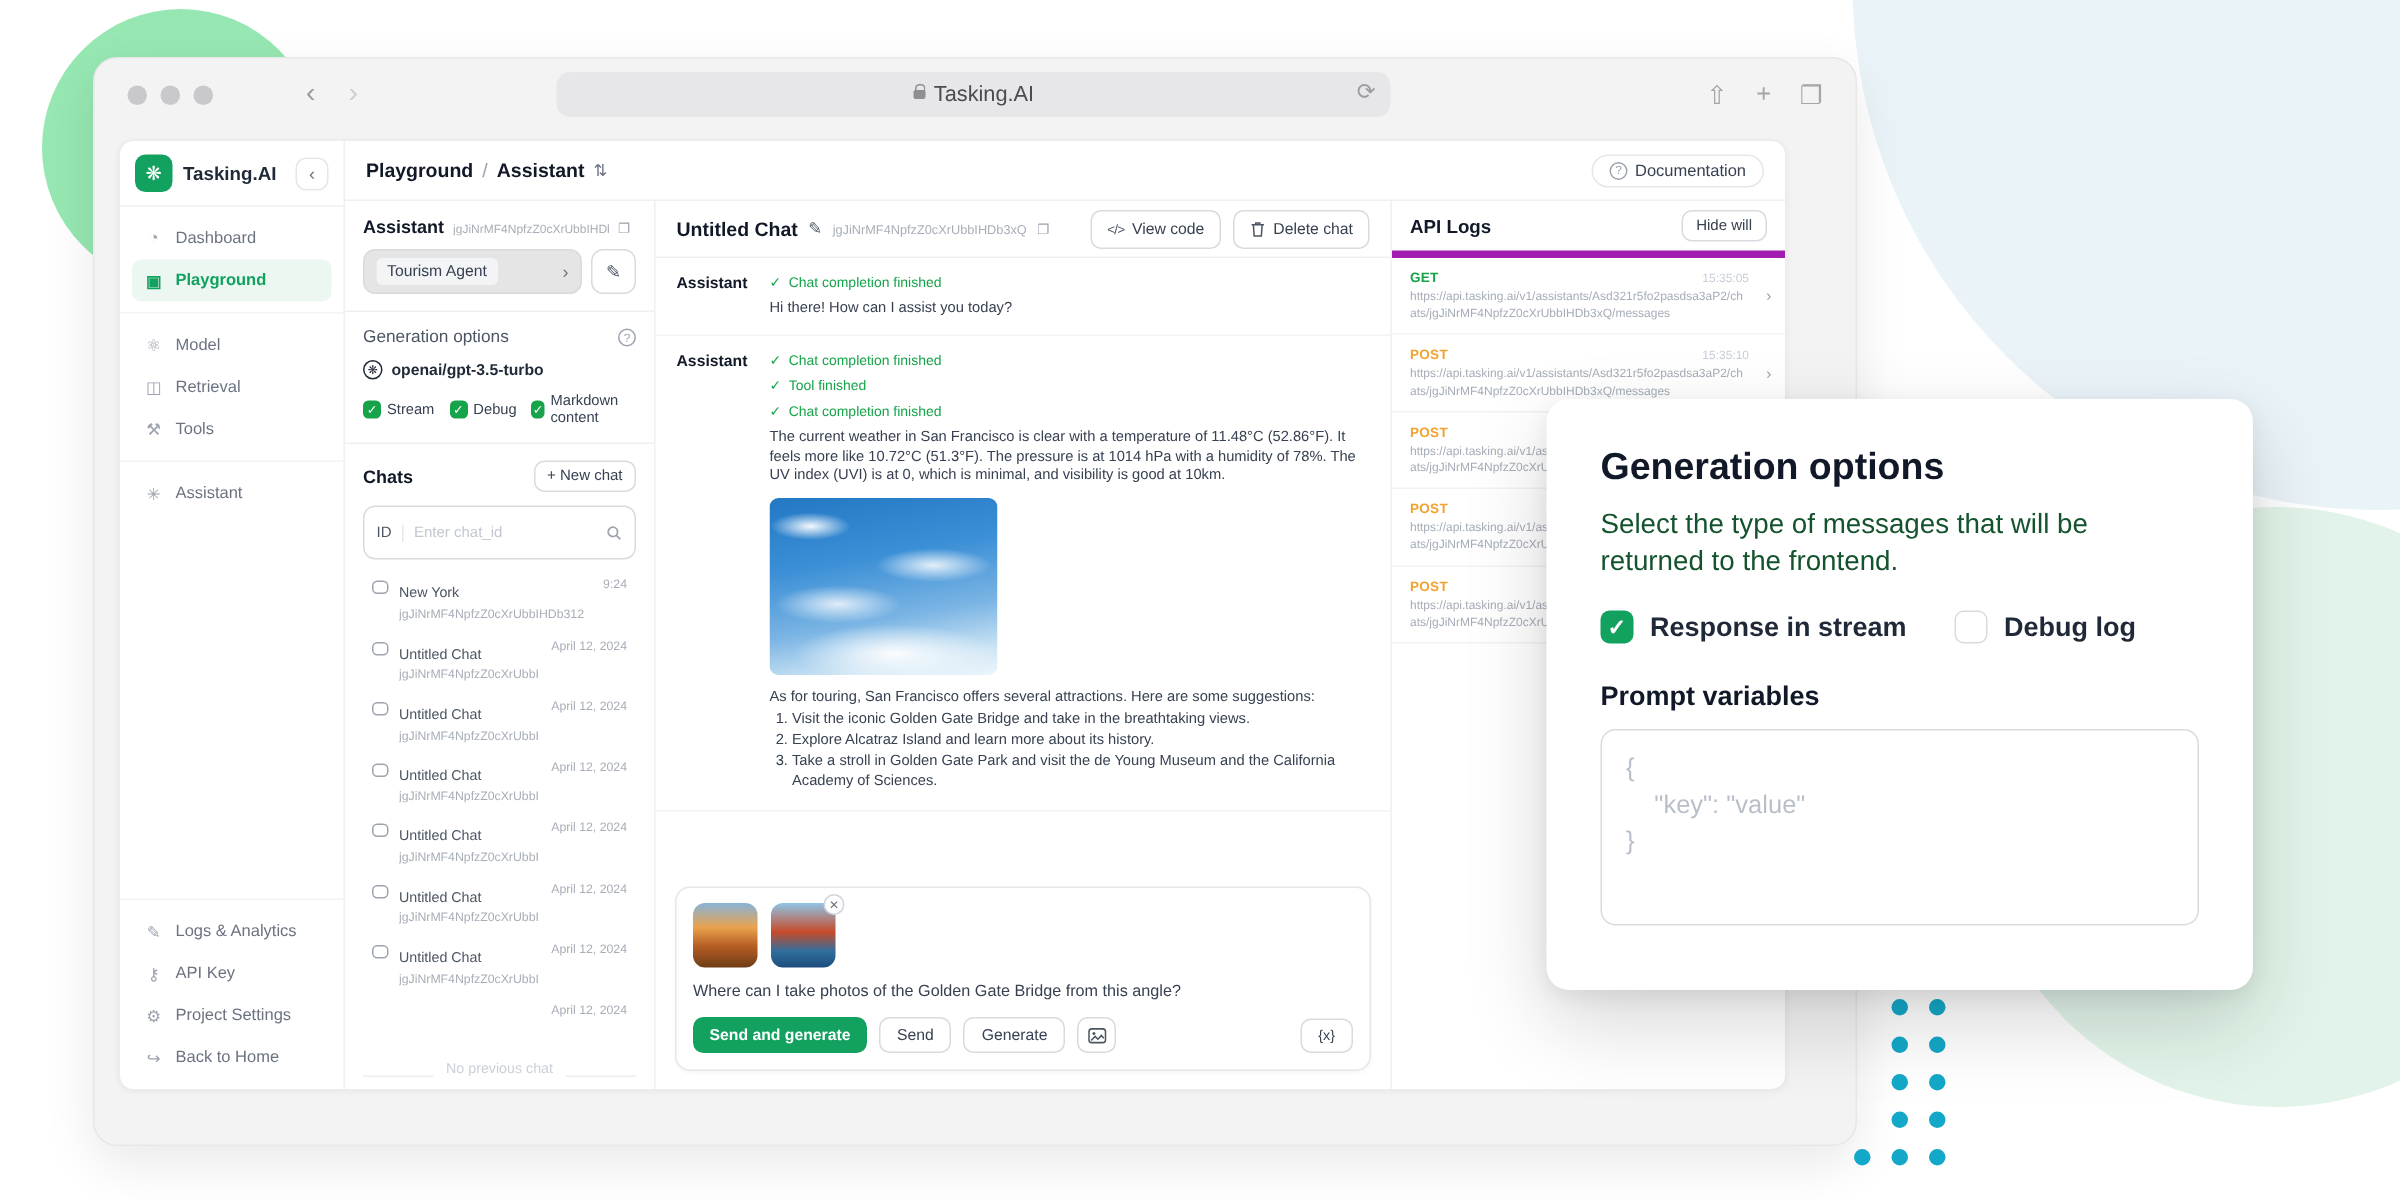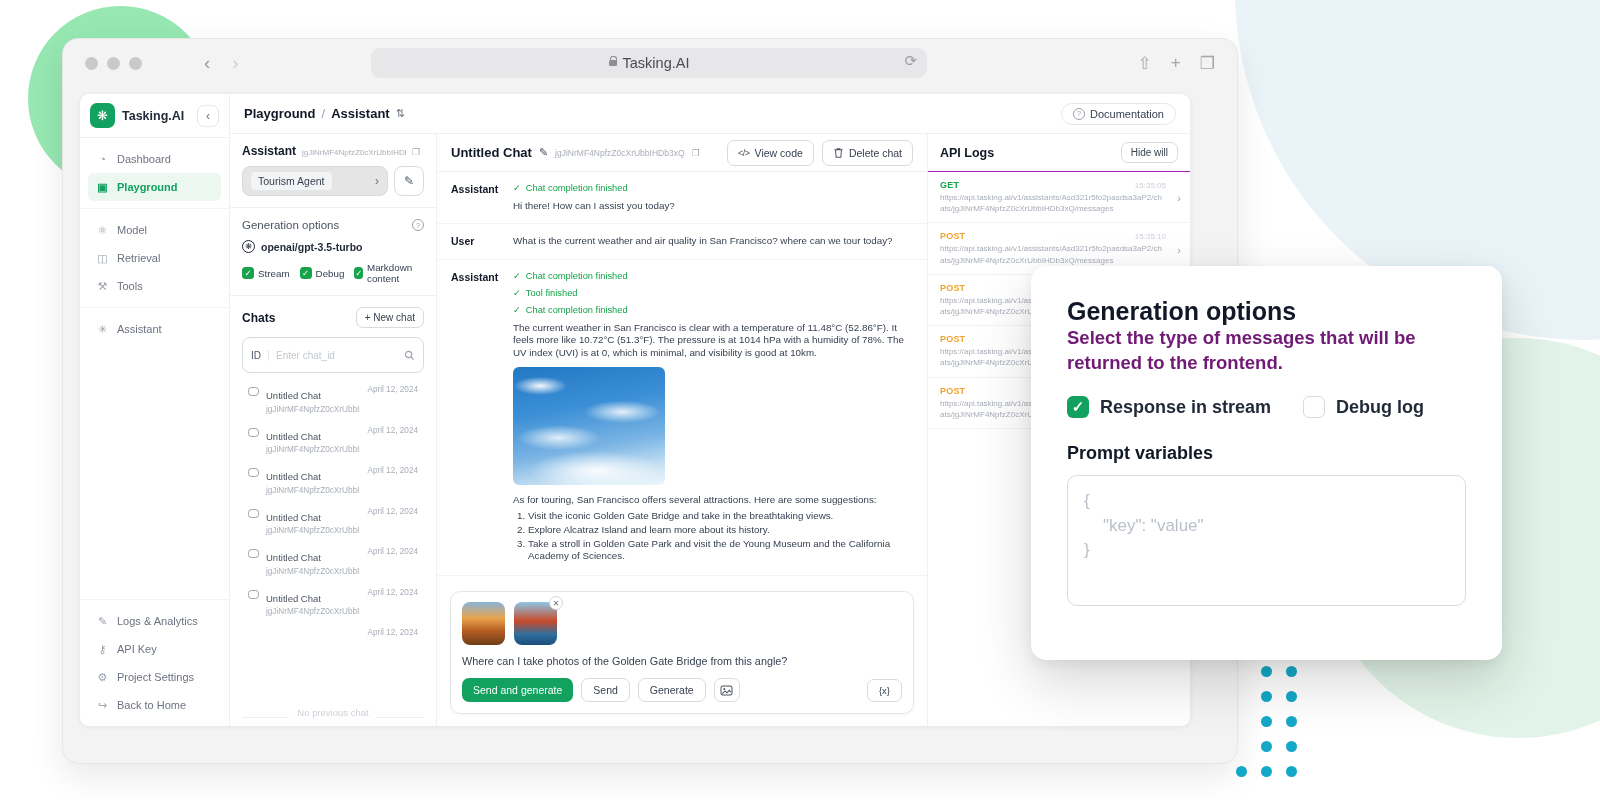--- a/index.html
+++ b/index.html
@@ -153,49 +153,49 @@
     box-shadow:0 1px 3px rgba(0,0,0,.04); }
   .thumbs { display:flex; gap:9px; }
   .thumb { width:43px; height:43px; border-radius:8px; position:relative; }
   .thumb.t1 { background:linear-gradient(180deg,#87b4d8 0%,#e9a24d 38%,#b35c22 68%,#6e3d17 100%); }
   .thumb.t2 { background:linear-gradient(180deg,#8ec5e6 0%,#c74a2a 45%,#2f6f9e 75%,#1c4c7c 100%); }
   .thumb .close { position:absolute; top:-6px; right:-6px; width:14px; height:14px; background:#fff;
     border:1px solid #d1d5db; border-radius:50%; font-size:8px; color:#6b7280; display:flex;
     align-items:center; justify-content:center; }
   .q { font-size:10.8px; color:#374151; margin:10px 0 11px; }
   .btnrow { display:flex; gap:8px; align-items:center; }
-  .btn-green { background:#12a15f; color:#fff; font-size:10.5px; font-weight:400; border:none;
+  .btn-green { background:#12a15f; color:#fff; font-size:10.5px; font-weight:700; border:none;
     border-radius:7px; padding:6px 11px; }
   .btn-ghost { background:#fff; color:#374151; font-size:10.5px; border:1px solid #d7dbe0;
     border-radius:7px; padding:5px 11px; }
   .btn-sq { width:26px; height:24px; display:flex; align-items:center; justify-content:center; padding:0; }
   .tokens { margin-left:auto; font-size:9.5px; }
 
   
   .logs { width:262px; min-width:262px; display:flex; flex-direction:column; }
-  .logs-header { height:38px; min-height:38px; border-bottom:1px solid #a21caf; display:flex;
+  .logs-header { height:38px; min-height:38px; border-bottom:5px solid #a21caf; display:flex;
     align-items:center; padding:0 12px;justify-content:space-between; }
   .logs-header .t { font-size:12.5px; font-weight:700; color:#111827; }
   .hidelogs { margin-left:auto; border:1px solid #d7dbe0; border-radius:7px; background:#fff;
     font-size:10px; color:#374151; padding:4px 9px; }
   .logitem { position:relative; padding:8px 24px 8px 12px; border-bottom:1px solid #f2f3f5; }
   .logtop { display:flex; align-items:baseline; }
   .method { font-size:9px; font-weight:700; letter-spacing:.2px; }
   .logitem.get .method { color:#16a34a; }
   .logitem.post .method { color:#f0a330; }
   .ltime { margin-left:auto; font-size:8px; color:#c9cfd8; }
   .lurl { font-size:8px; color:#a6adb8; line-height:1.4; word-break:break-all; margin-top:2px; }
   .lchev { position:absolute; right:9px; top:50%; transform:translateY(-42%); color:#9ca3af; font-size:11px; }
 
   
   .modal { position:absolute; left:1031px; top:266px; width:471px; height:394px; background:#fff;
     border-radius:15px; box-shadow:0 22px 55px rgba(0,0,0,.16), 0 4px 14px rgba(0,0,0,.07);
     padding:31px 36px; }
   .mtitle { font-size:25px; font-weight:600; color:#111827; }
-  .mdesc { font-size:18.5px; color:#701a75; line-height:1.33; width:385px;font-weight:bold; }
+  .mdesc { font-size:18.5px; color:#14532d; line-height:1.33; margin-top:11px; width:385px; }
   .mopts { display:flex; gap:32px; margin-top:21px; align-items:center;font-weight:bold; }
   .mopt { display:flex; align-items:center; gap:11px; font-size:18px; color:#1f2937; }
   .mcbox { width:22px; height:22px; border-radius:6px; position:relative; }
   .mopt.checked .mcbox { background:#12a15f; }
   .mopt.checked .mcbox::after { content:'✓'; position:absolute; inset:0; color:#fff; font-size:15px;
     font-weight:700; display:flex; align-items:center; justify-content:center; }
   .mopt.unchecked .mcbox { border:1.5px solid #d7dbe0; background:#fff; }
   .mp-title { font-size:18px; font-weight:700; color:#111827; margin-top:25px; }
   .mtextarea { margin-top:11px; height:131px; border:1.5px solid #d7dbe0; border-radius:10px;
     padding:13px 16px; font-size:17px; color:#b9bfc9; line-height:1.45; white-space:pre;
@@ -349,20 +349,28 @@
             <input placeholder="Enter chat_id" style="">
             <svg width="11" height="11" viewBox="0 0 12 12">
               <circle cx="5" cy="5" r="3.4" fill="none" stroke="#9ca3af" stroke-width="1.3"></circle>
               <line x1="7.6" y1="7.6" x2="10.4" y2="10.4" stroke="#9ca3af" stroke-width="1.3"></line>
             </svg>
           </div>
           <div class="chatlist">
               <div class="citem">
               <span class="bub"></span>
               <span class="cmain">
+                <span class="cname">New York</span>
+                <div class="cid">jgJiNrMF4NpfzZ0cXrUbbIHDb312</div>
+              </span>
+              <span class="cdate">9:24</span>
+            </div>
+              <div class="citem">
+              <span class="bub"></span>
+              <span class="cmain">
                 <span class="cname">Untitled Chat</span>
                 <div class="cid">jgJiNrMF4NpfzZ0cXrUbbIHDb334</div>
               </span>
               <span class="cdate">April 12, 2024</span>
             </div>
               <div class="citem">
               <span class="bub"></span>
               <span class="cmain">
                 <span class="cname">Untitled Chat</span>
                 <div class="cid">jgJiNrMF4NpfzZ0cXrUbbIHDb334</div>
@@ -442,26 +450,20 @@
                 <div>
                     <div class="status">
                     <span>✓</span>
                       <span>Chat completion finished</span>
                   </div>
                   </div>
                 <div>Hi there! How can I assist you today?</div>
               </div>
             </div>
 
-            <div class="msg">
-              <div class="role">User</div>
-              <div class="mbody">
-                <div>What is the current weather and air quality in San Francisco? where can we tour today?</div>
-              </div>
-            </div>
 
             <div class="msg">
               <div class="role">Assistant</div>
               <div class="mbody">
                 <div>
                     <div class="status">
                     <span>✓</span>
                       <span>Chat completion finished</span>
                   </div>
                     <div class="status">

